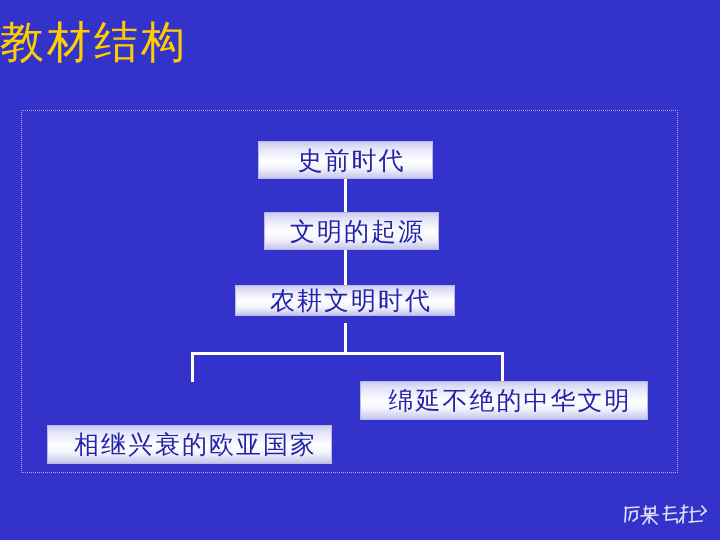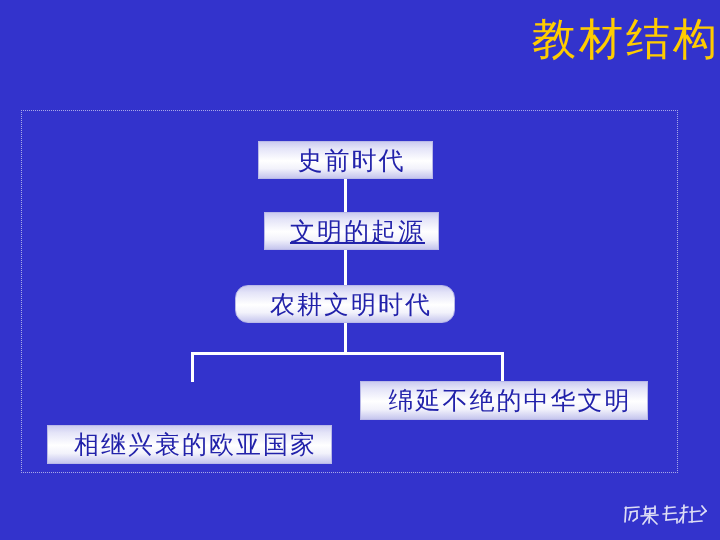--- a/index.html
+++ b/index.html
@@ -20,27 +20,27 @@
     height: 540px;
     background: #3333CC;
   }
 
   
   #slide-title {
     position: absolute;
     left: 0;
     top: 14px;
     width: 720px;
-    text-align: right;
+    text-align: left;
     color: #FFCC00;
     font-size: 44px;
     line-height: 56px;
     font-weight: 400;
     letter-spacing: 3px;
-    font-family: Liberation Mono, monospace;
+    font-family: Liberation Sans, sans-serif;
     white-space: nowrap;
   }
 
   
   #content-frame {
     position: absolute;
     left: 21px;
     top: 110px;
     width: 657px;
     height: 363px;
@@ -82,22 +82,22 @@
     font-size: 25px;
     line-height: 1;
     letter-spacing: 2px;
     white-space: nowrap;
     font-family: "DejaVu Sans", "Liberation Sans", sans-serif;
     box-shadow: 0 0 0 0 rgba(0,0,0,0);
     padding-left: 12px;
   }
 
   #node-prehistoric   { left: 258px; top: 141px; width: 175px; height: 38px; }
-  #node-origin        { left: 264px; top: 212px; width: 175px; height: 38px; text-decoration: underline; }
-  #node-agrarian      { left: 235px; top: 285px; width: 220px; height: 38px; border-radius: 13px; }
+  #node-origin        { left: 264px; top: 212px; width: 175px; height: 38px; }
+  #node-agrarian      { left: 235px; top: 285px; width: 220px; height: 31px; }
   #node-eurasia       { left: 47px;  top: 381px; width: 285px; height: 39px; margin-top: 44px; }
   #node-chinese       { left: 360px; top: 381px; width: 288px; height: 39px; text-align: center; }
 
   
   #watermark {
     position: absolute;
     left: 622px;
     top: 500px;
     width: 86px;
     height: 32px;

